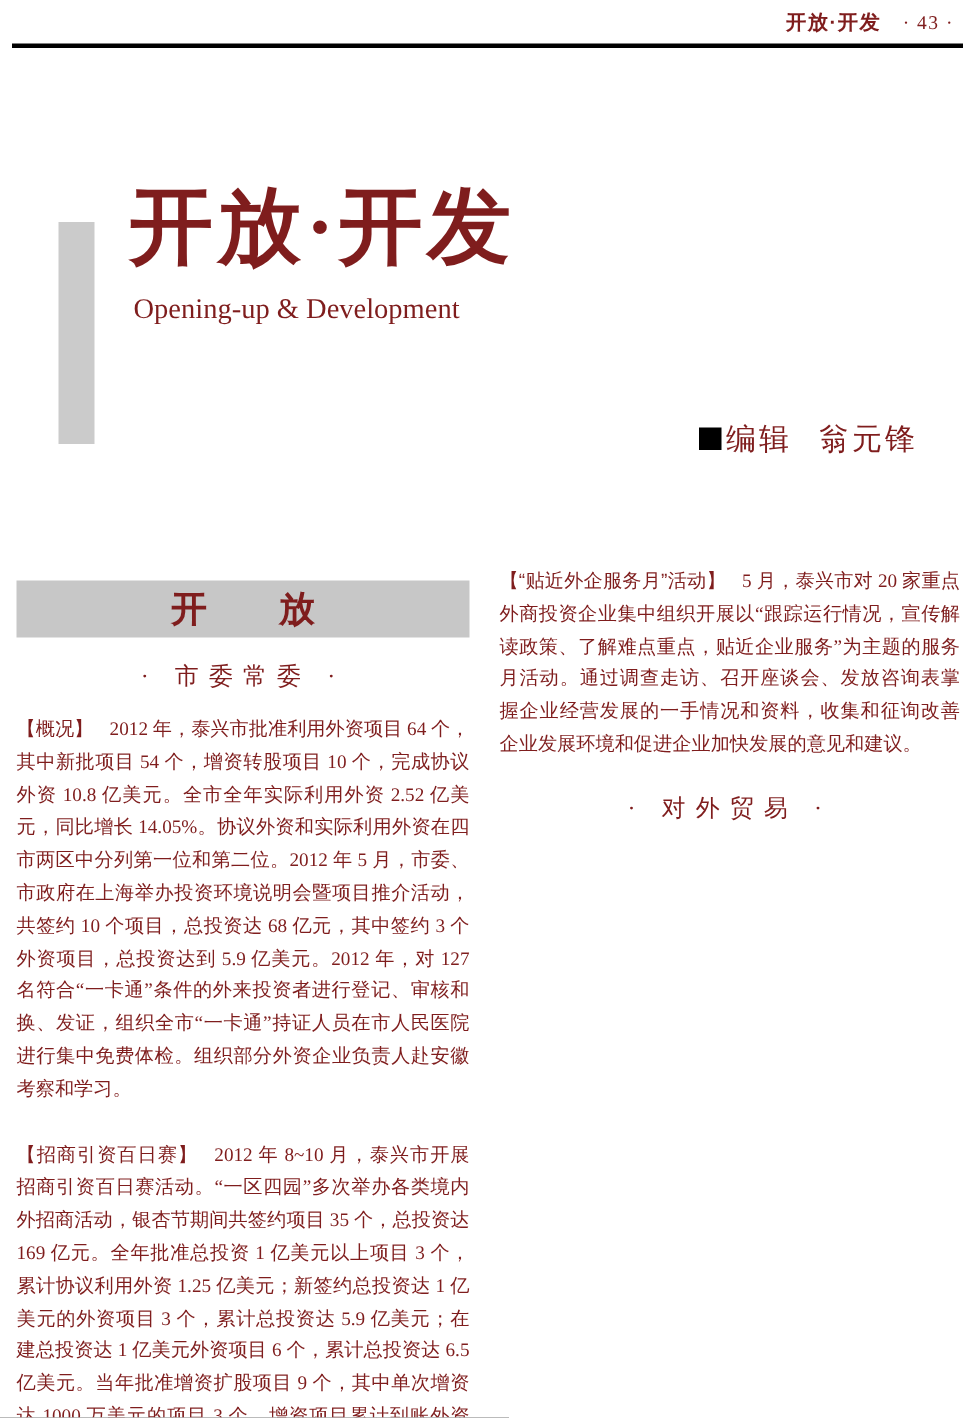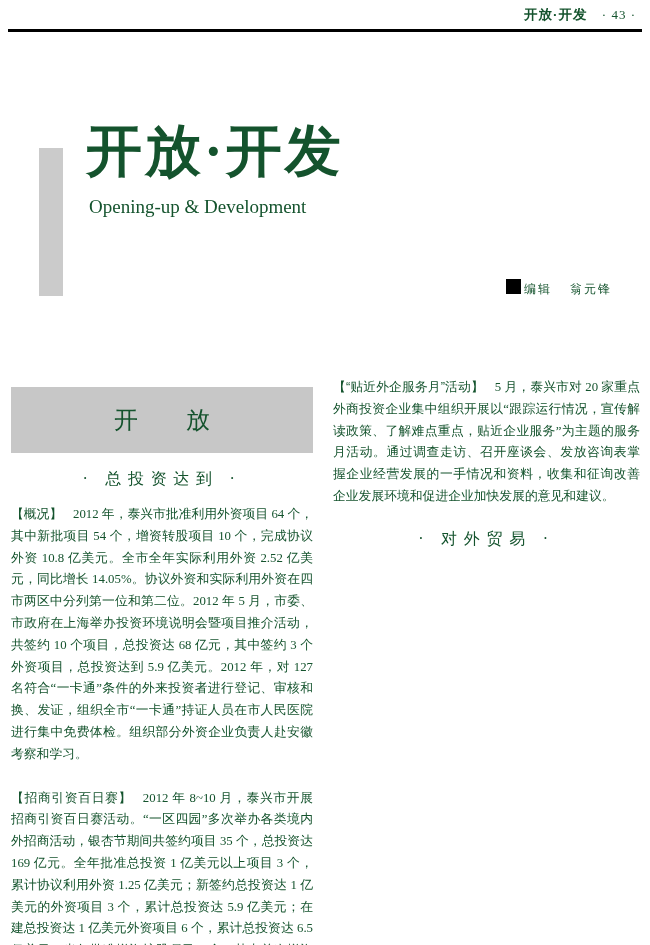--- a/index.html
+++ b/index.html
@@ -2,21 +2,21 @@
 <html><head>
 <meta charset="utf-8">
 <style>
   * { margin:0; padding:0; box-sizing:border-box; }
   html,body { background:#888; }
   .page {
     position:relative;
     width:650px; height:945px;
     margin:0 auto;
     background:#ffffff;
-    color:#14532d;
+    color:#7f1d1d;
     font-family:"Liberation Serif","DejaVu Serif",serif;
     overflow:hidden;
   }
   
   .running-head {
     position:absolute; top:6px; right:14px;
     font-size:13.5px; letter-spacing:1px;
     white-space:nowrap;
   }
   .running-head .chapter {
@@ -40,36 +40,36 @@
     white-space:nowrap;
   }
   .page-subtitle {
     position:absolute; left:89px; top:196px;
     font-size:19px; font-weight:normal;
     font-family:"Liberation Serif","DejaVu Serif",serif;
     white-space:nowrap;
   }
   .editor-row {
     position:absolute; top:279px; right:38px;
-    font-size:12px; letter-spacing:2px; white-space:nowrap;
+    font-size:20px; letter-spacing:2px; white-space:nowrap;
   }
   .sq {
     display:inline-block; width:15px; height:15px; background:#000;
     vertical-align:-1px; margin-right:3px;
   }
   .editor-row .name { margin-left:18px; }
   
   .col { position:absolute; top:387px; }
   .col-left  { left:11px;  width:302px; }
   .col-right { left:333px; width:307px; top:376px; }
   .section-banner {
-    height:66px; background:#c7c7c7;
+    height:38px; background:#c7c7c7;
     display:flex; align-items:center; justify-content:center;
     font-family:"Liberation Sans","DejaVu Sans",sans-serif;
-    font-weight:normal; font-size:24px;
+    font-weight:bold; font-size:24px;
     letter-spacing:2em; text-indent:2em;
   }
   .subsection {
     text-align:center;
     font-size:16px; letter-spacing:.42em;
     margin:16px 0 13px 0;
     white-space:nowrap;
   }
   .col-right .subsection { margin:12px 0 5px 0; }
   .par {
@@ -99,21 +99,21 @@
   <div class="page-subtitle">Opening-up &amp; Development</div>
 
   <div class="editor-row">
     <span class="sq"></span><span>编辑</span><span class="name">翁元锋</span>
   </div>
 
   <div class="col col-left">
     <div class="section-banner">
       <span>开放</span>
     </div>
-    <div class="subsection">· 总投资达到 ·</div>
+    <div class="subsection">· 市委常委 ·</div>
 
     <p class="par"><b class="lbl">【概况】</b><span>2012 年，泰兴市批准利用外资项目 64 个，其中新批项目 54 个，增资转股项目 10 个，完成协议外资 10.8 亿美元。全市全年实际利用外资 2.52 亿美元，同比增长 14.05%。协议外资和实际利用外资在四市两区中分列第一位和第二位。2012 年 5 月，市委、市政府在上海举办投资环境说明会暨项目推介活动，共签约 10 个项目，总投资达 68 亿元，其中签约 3 个外资项目，总投资达到 5.9 亿美元。2012 年，对 127 名符合“一卡通”条件的外来投资者进行登记、审核和换、发证，组织全市“一卡通”持证人员在市人民医院进行集中免费体检。组织部分外资企业负责人赴安徽考察和学习。</span></p>
 
     <p class="par"><b class="lbl">【招商引资百日赛】</b><span>2012 年 8~10 月，泰兴市开展招商引资百日赛活动。“一区四园”多次举办各类境内外招商活动，银杏节期间共签约项目 35 个，总投资达 169 亿元。全年批准总投资 1 亿美元以上项目 3 个，累计协议利用外资 1.25 亿美元；新签约总投资达 1 亿美元的外资项目 3 个，累计总投资达 5.9 亿美元；在建总投资达 1 亿美元外资项目 6 个，累计总投资达 6.5 亿美元。当年批准增资扩股项目 9 个，其中单次增资达 1000 万美元的项目 3 个，增资项目累计到账外资 7910 万美元，占全市实际到账外资总额</span></p>
   </div>
 
   <div class="col col-right">
 
     <p class="par"><b class="lbl">【“贴近外企服务月”活动】</b><span>5 月，泰兴市对 20 家重点外商投资企业集中组织开展以“跟踪运行情况，宣传解读政策、了解难点重点，贴近企业服务”为主题的服务月活动。通过调查走访、召开座谈会、发放咨询表掌握企业经营发展的一手情况和资料，收集和征询改善企业发展环境和促进企业加快发展的意见和建议。</span></p>
 

